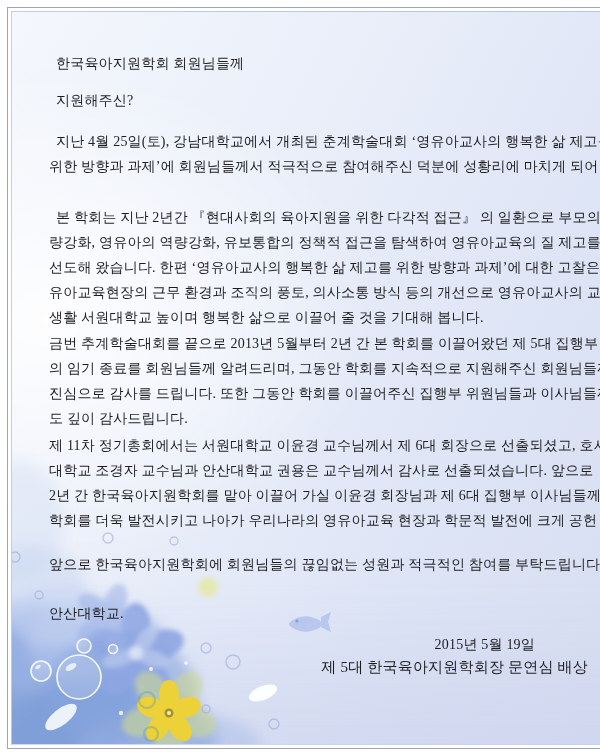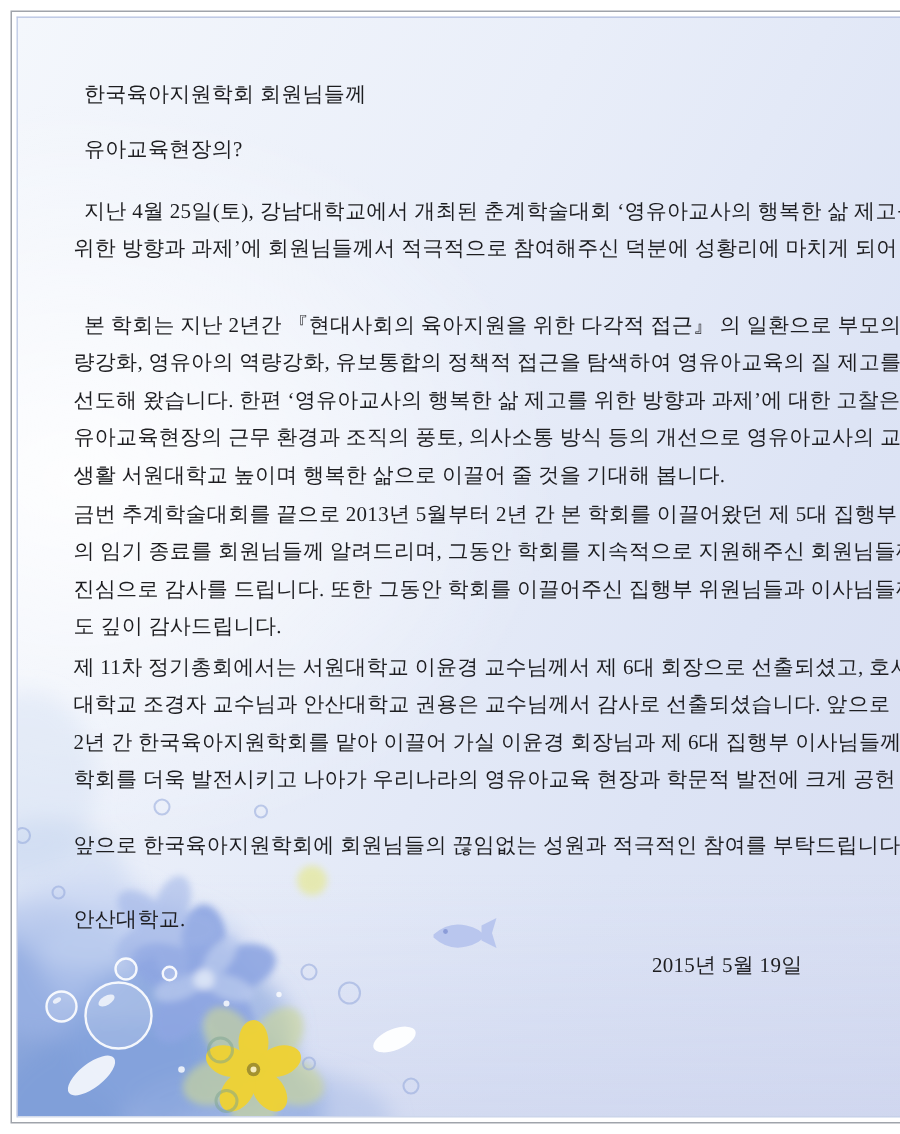--- a/index.html
+++ b/index.html
@@ -155,21 +155,21 @@
           <circle cx="150" cy="668" r="2" opacity=".8"></circle>
           <circle cx="120" cy="712" r="2.2" opacity=".8"></circle>
           <circle cx="185" cy="662" r="1.8" opacity=".8"></circle>
         </g>
       </svg>
 
       <div class="textlayer">
 
         <div class="line indent" style="top:39px">한국육아지원학회 회원님들께</div>
 
-        <div class="line indent" style="top:76px">유아교육현장의?</div>
+        <div class="line indent" style="top:76px">지원해주신?</div>
 
         <div class="para" style="top:117px">
           <div class="l indent">지난 4월 25일(토), 강남대학교에서 개최된 춘계학술대회 ‘영유아교사의 행복한 삶 제고를</div>
           <div class="l">위한 방향과 과제’에 회원님들께서 적극적으로 참여해주신 덕분에 성황리에 마치게 되어</div>
         </div>
 
         <div class="para" style="top:193px">
           <div class="l indent">본 학회는 지난 2년간 『현대사회의 육아지원을 위한 다각적 접근』 의 일환으로 부모의 역</div>
           <div class="l">량강화, 영유아의 역량강화, 유보통합의 정책적 접근을 탐색하여 영유아교육의 질 제고를</div>
           <div class="l">선도해 왔습니다. 한편  ‘영유아교사의 행복한 삶 제고를 위한 방향과 과제’에 대한 고찰은</div>
@@ -192,17 +192,18 @@
         </div>
 
         <div class="para" style="top:540px">
           <div class="l">앞으로 한국육아지원학회에 회원님들의 끊임없는 성원과 적극적인 참여를 부탁드립니다.</div>
         </div>
 
         <div class="line" style="top:589px">안산대학교.</div>
 
         <div class="line right-align" style="top:620px;right:89px">2015년 5월 19일</div>
 
+        <div class="line right-align" style="top:643px;right:36px;font-size:15px">제 5대 한국육아지원학회장 문연심 배상</div>
 
       </div>
     </div>
   </div>
 </div>
 
 </body></html>

